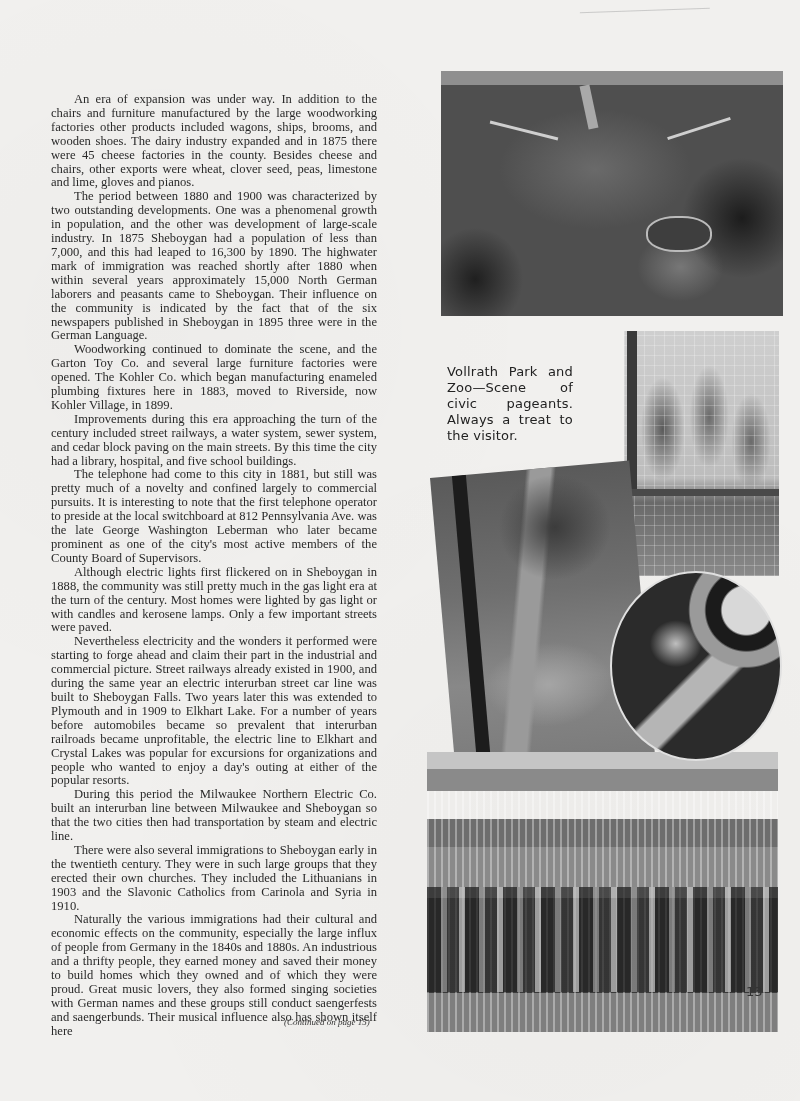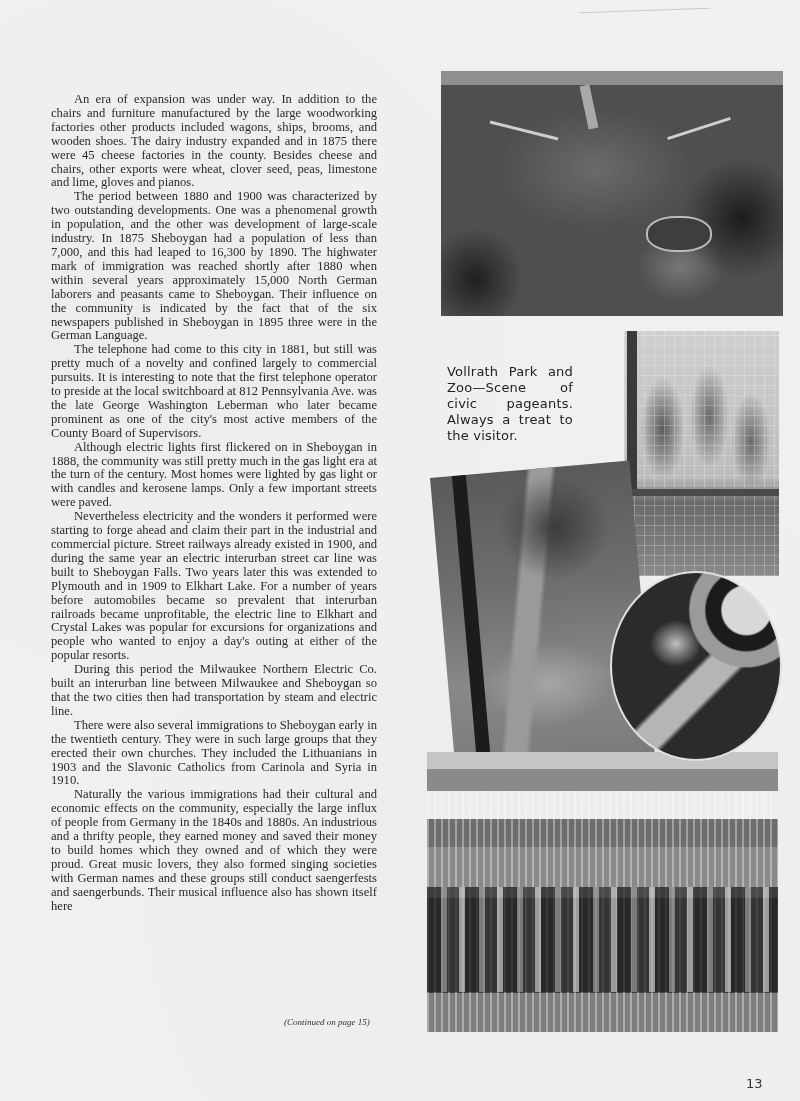--- a/index.html
+++ b/index.html
@@ -92,33 +92,35 @@
     position:absolute; left:0; right:0; top: 135px; height: 105px;
     background: repeating-linear-gradient(90deg, #222 0 14px, #8f8f8f 14px 20px, #333 20px 32px, #bdbdbd 32px 38px);
     opacity: .75;
   }
   .caption {
     position: absolute; left: 447px; top: 364px; width: 126px;
     font-family: "DejaVu Sans", sans-serif; font-size: 13px; line-height: 16px;
     text-align: justify; color: #222; letter-spacing: .2px;
   }
   .page-number {
-    position: absolute; left: 746px; top: 1076px;
+    position: absolute; left: 746px; top: 984px;
     font-family: "DejaVu Sans", sans-serif; font-size: 13px; color: #333;
   }
 </style>
 </head>
 <body>
 
 <div class="page-noise"></div>
 <div class="pencil-mark"></div>
 
 <div class="body-text">
   <p>An era of expansion was under way. In addition to the chairs and furniture manufactured by the large wood­working factories other products included wagons, ships, brooms, and wooden shoes. The dairy industry expanded and in 1875 there were 45 cheese factories in the county. Besides cheese and chairs, other exports were wheat, clover seed, peas, limestone and lime, gloves and pianos.</p>
   <p>The period between 1880 and 1900 was characterized by two outstanding developments. One was a phenomenal growth in population, and the other was development of large-scale industry. In 1875 Sheboygan had a population of less than 7,000, and this had leaped to 16,300 by 1890. The highwater mark of immigration was reached shortly after 1880 when within several years approximately 15,000 North German laborers and peasants came to Sheboygan. Their influence on the community is indicated by the fact that of the six newspapers published in Sheboygan in 1895 three were in the German Language.</p>
+  <p>Woodworking continued to dominate the scene, and the Garton Toy Co. and several large furniture factories were opened. The Kohler Co. which began manufacturing enameled plumbing fixtures here in 1883, moved to River­side, now Kohler Village, in 1899.</p>
+  <p>Improvements during this era approaching the turn of the century included street railways, a water system, sewer system, and cedar block paving on the main streets. By this time the city had a library, hospital, and five school buildings.</p>
   <p>The telephone had come to this city in 1881, but still was pretty much of a novelty and confined largely to commercial pursuits. It is interesting to note that the first telephone operator to preside at the local switchboard at 812 Pennsylvania Ave. was the late George Washington Leberman who later became prominent as one of the city's most active members of the County Board of Supervisors.</p>
   <p>Although electric lights first flickered on in Sheboygan in 1888, the community was still pretty much in the gas light era at the turn of the century. Most homes were lighted by gas light or with candles and kerosene lamps. Only a few important streets were paved.</p>
   <p>Nevertheless electricity and the wonders it performed were starting to forge ahead and claim their part in the industrial and commercial picture. Street railways already existed in 1900, and during the same year an electric inter­urban street car line was built to Sheboygan Falls. Two years later this was extended to Plymouth and in 1909 to Elkhart Lake. For a number of years before auto­mobiles became so prevalent that interurban railroads became unprofitable, the electric line to Elkhart and Crystal Lakes was popular for excursions for organizations and people who wanted to enjoy a day's outing at either of the popular resorts.</p>
   <p>During this period the Milwaukee Northern Electric Co. built an interurban line between Milwaukee and Sheboygan so that the two cities then had transportation by steam and electric line.</p>
   <p>There were also several immigrations to Sheboygan early in the twentieth century. They were in such large groups that they erected their own churches. They included the Lithuanians in 1903 and the Slavonic Catholics from Carinola and Syria in 1910.</p>
   <p>Naturally the various immigrations had their cultural and economic effects on the community, especially the large influx of people from Germany in the 1840s and 1880s. An industrious and a thrifty people, they earned money and saved their money to build homes which they owned and of which they were proud. Great music lovers, they also formed singing societies with German names and these groups still conduct saengerfests and saenger­bunds. Their musical influence also has shown itself here</p>
 </div>
 <div class="continued">(Continued on page 15)</div>
 
 <div class="photo photo-aerial">

